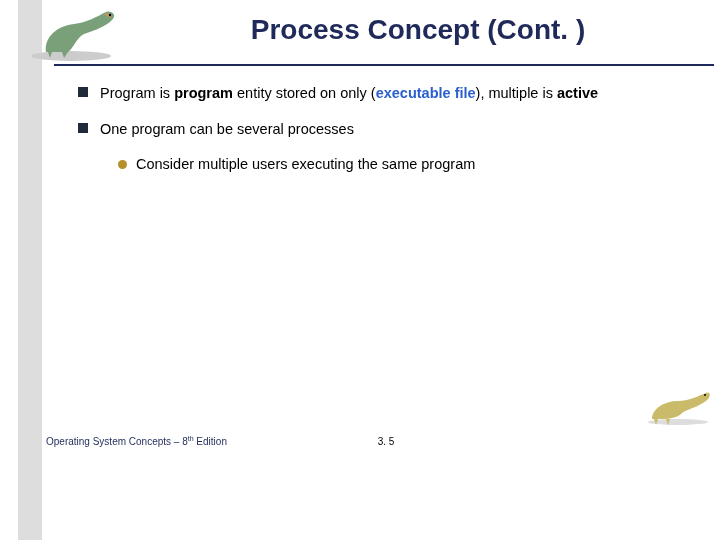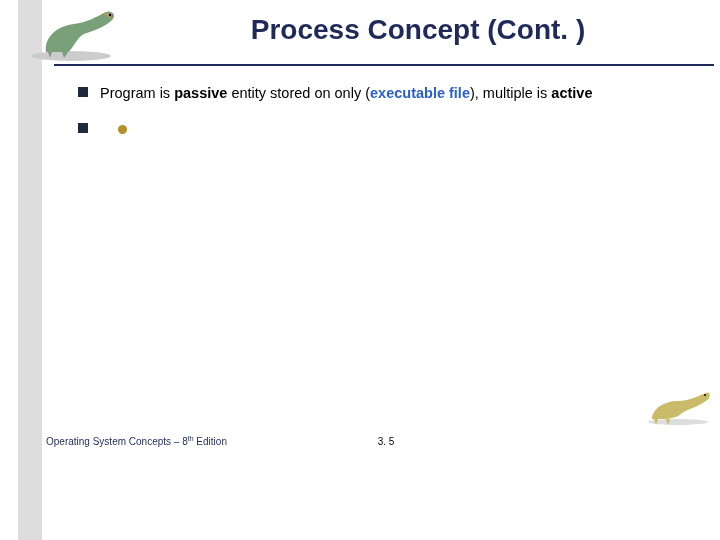--- a/index.html
+++ b/index.html
@@ -40,27 +40,29 @@
       <circle cx="84" cy="7" r="1.2" fill="#000"></circle>
     </svg>
   </div>
 
   <div class="title">Process Concept (Cont. )</div>
   <div class="title-rule"></div>
 
   <div class="content">
     <div class="b1">
       <span class="sq"></span>
-      <span>Program is </span><span class="bold">passive</span><span> entity stored on only (</span><span class="bold link">executable file</span><span>), multiple is </span><span class="bold it">active</span>
+      <span>Program is </span><span class="bold">program</span><span> entity stored on only (</span><span class="bold link">executable file</span><span>), multiple is </span><span class="bold it">active</span>
     </div>
     <div class="b1">
       <span class="sq"></span>
+      <span>One program can be several processes</span>
     </div>
     <div class="b2">
       <span class="dot"></span>
+      <span>Consider multiple users executing the same program</span>
     </div>
   </div>
 
   <div class="logo-bot">
     <svg viewBox="0 0 72 38" width="72" height="38">
       <ellipse cx="36" cy="33" rx="30" ry="3" fill="#ddd"></ellipse>
       <path d="M10 30 C 10 20, 22 12, 36 12 C 48 12, 58 6, 64 4 C 68 2, 70 8, 64 12 C 56 18, 46 20, 40 24 C 36 28, 30 30, 18 30 Z" fill="#cabb6a"></path>
       <path d="M16 30 L14 36 L12 30 Z" fill="#cabb6a"></path>
       <path d="M28 30 L26 36 L24 30 Z" fill="#cabb6a"></path>
       <circle cx="63" cy="6" r="1" fill="#000"></circle>

